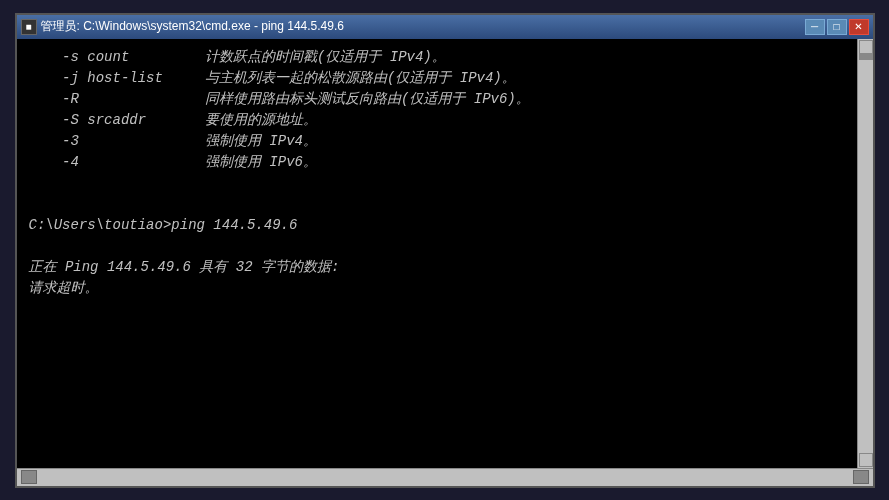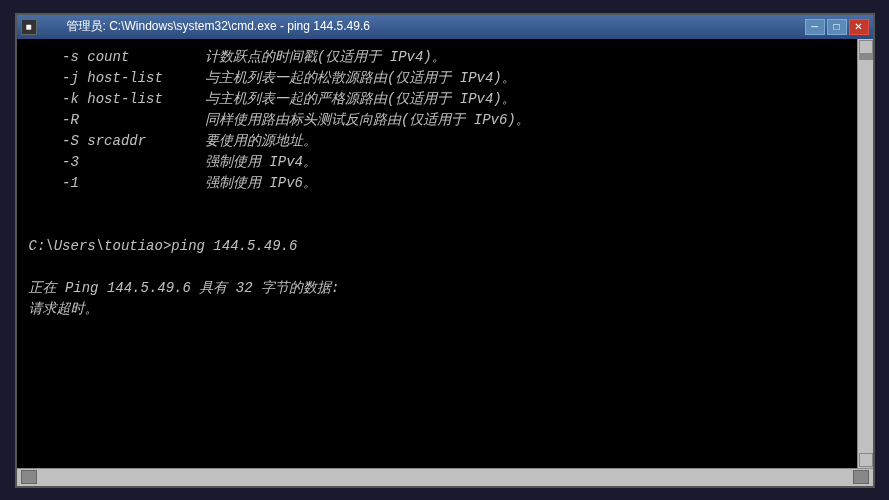--- a/index.html
+++ b/index.html
@@ -53,21 +53,20 @@
       align-items: center;
       justify-content: center;
       font-size: 10px;
       color: #fff;
     }
 
     .title-text {
       color: #ffffff;
       font-size: 12px;
       font-family: '微软雅黑', 'Microsoft YaHei', Arial, sans-serif;
-      margin-left: 26px;
     }
 
     .title-bar-buttons {
       display: flex;
       gap: 2px;
     }
 
     .title-btn {
       width: 20px;
       height: 16px;
@@ -202,25 +201,24 @@
       <div class="title-btn close-btn">
         <span>✕</span>
       </div>
     </div>
   </div>
 
   <div class="console-area">
     <div id="console-lines">
         <div class="console-line">    -s count         计数跃点的时间戳(仅适用于 IPv4)。</div>
         <div class="console-line">    -j host-list     与主机列表一起的松散源路由(仅适用于 IPv4)。</div>
-        <div class="console-line">    -k host-list     与主机列表一起的严格源路由(仅适用于 IPv4)。</div>
         <div class="console-line">    -R               同样使用路由标头测试反向路由(仅适用于 IPv6)。</div>
         <div class="console-line">    -S srcaddr       要使用的源地址。</div>
         <div class="console-line">    -3               强制使用 IPv4。</div>
-        <div class="console-line">    -1               强制使用 IPv6。</div>
+        <div class="console-line">    -4               强制使用 IPv6。</div>
         <div class="console-line empty"></div>
         <div class="console-line empty"></div>
         <div class="console-line">C:\Users\toutiao&gt;ping 144.5.49.6</div>
         <div class="console-line empty"></div>
         <div class="console-line">正在 Ping 144.5.49.6 具有 32 字节的数据:</div>
         <div class="console-line">请求超时。</div>
       </div>
 
     <div class="scrollbar-right">
       <div class="scrollbar-arrow top">▲</div>

